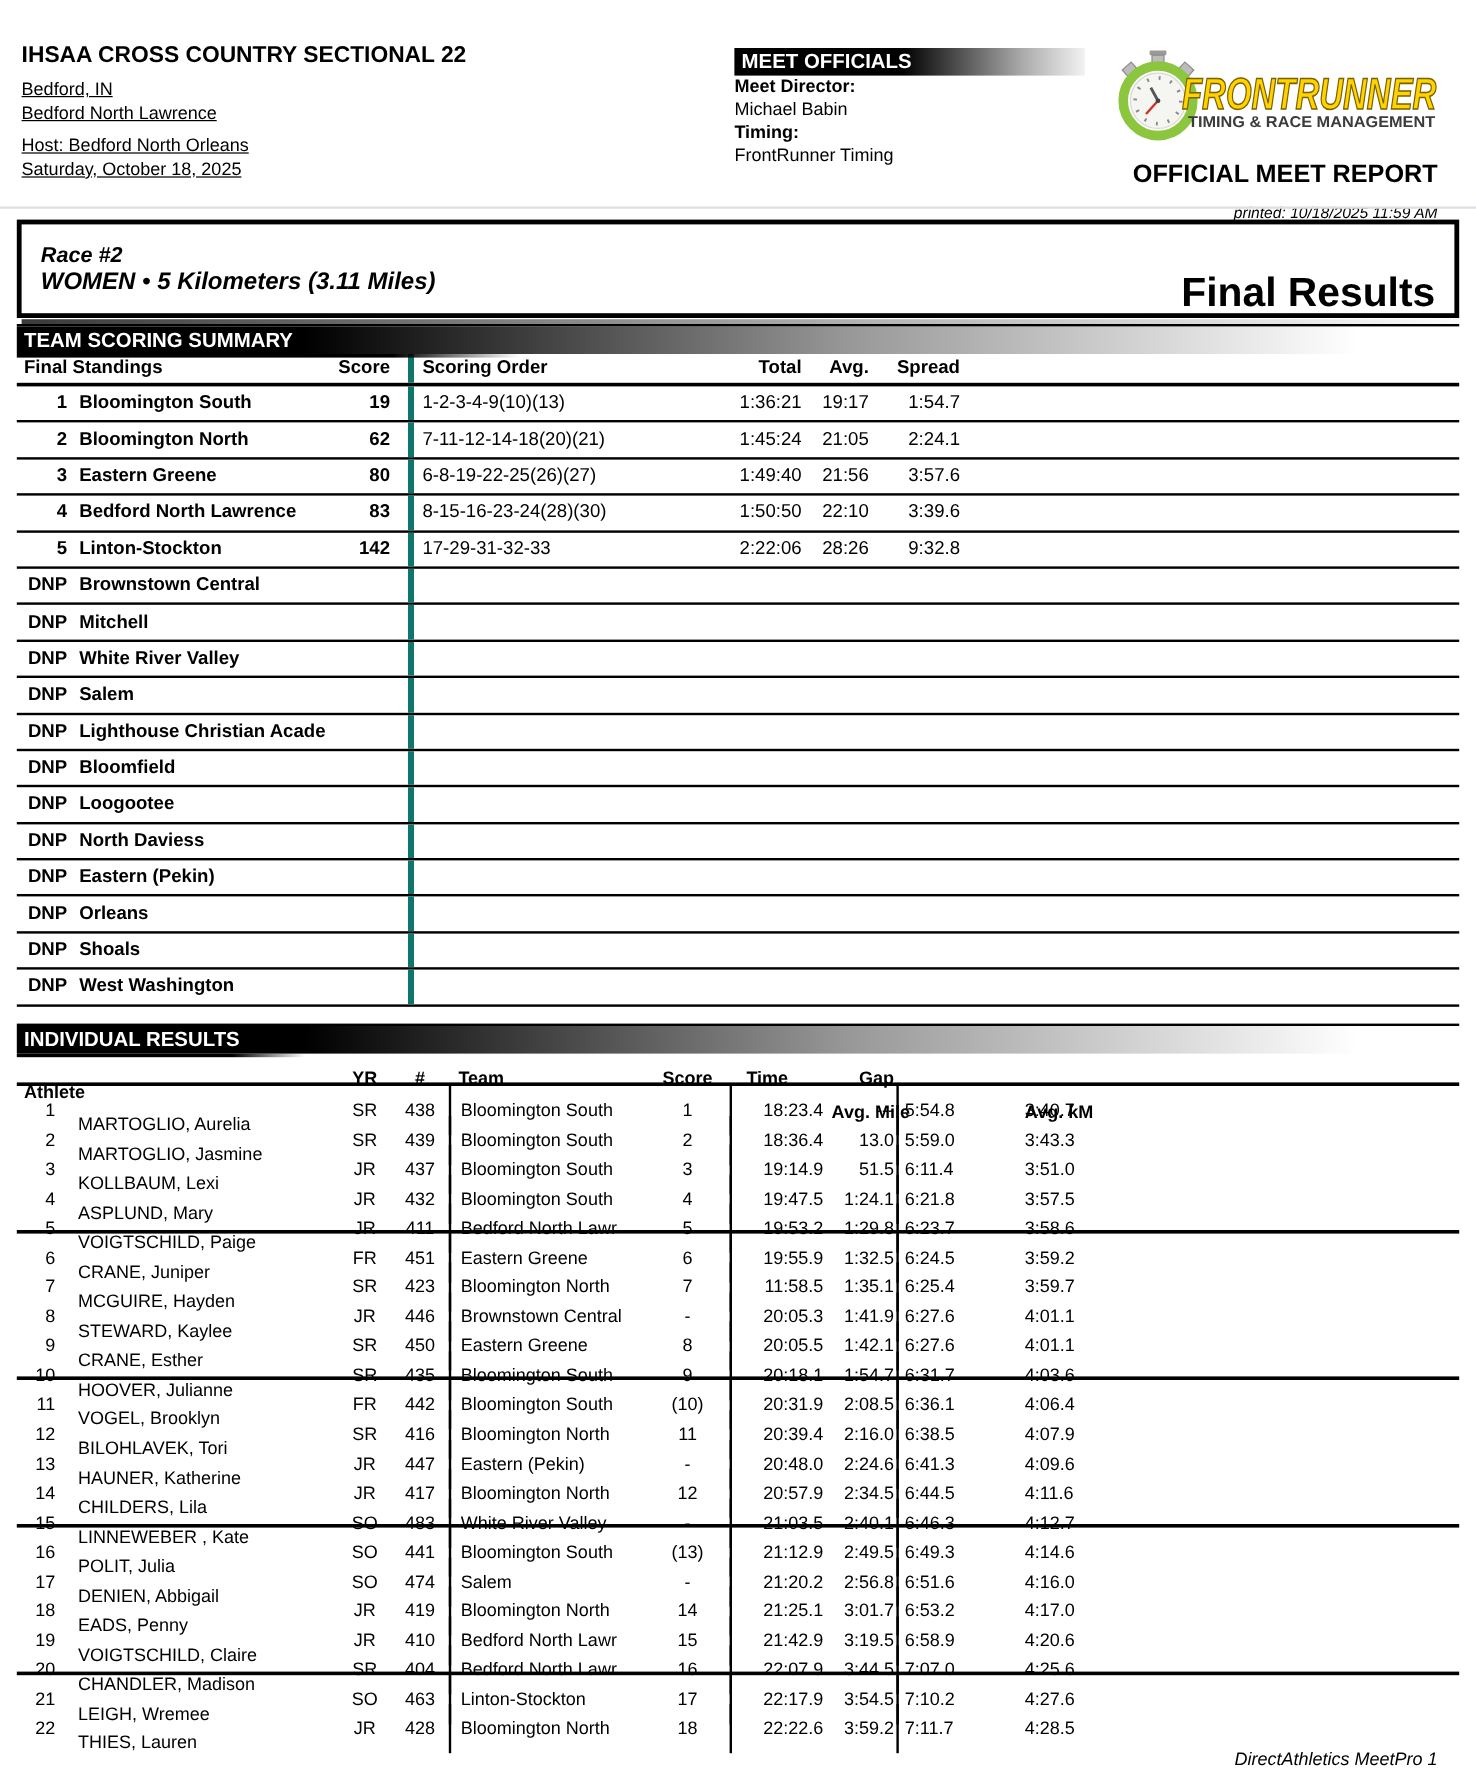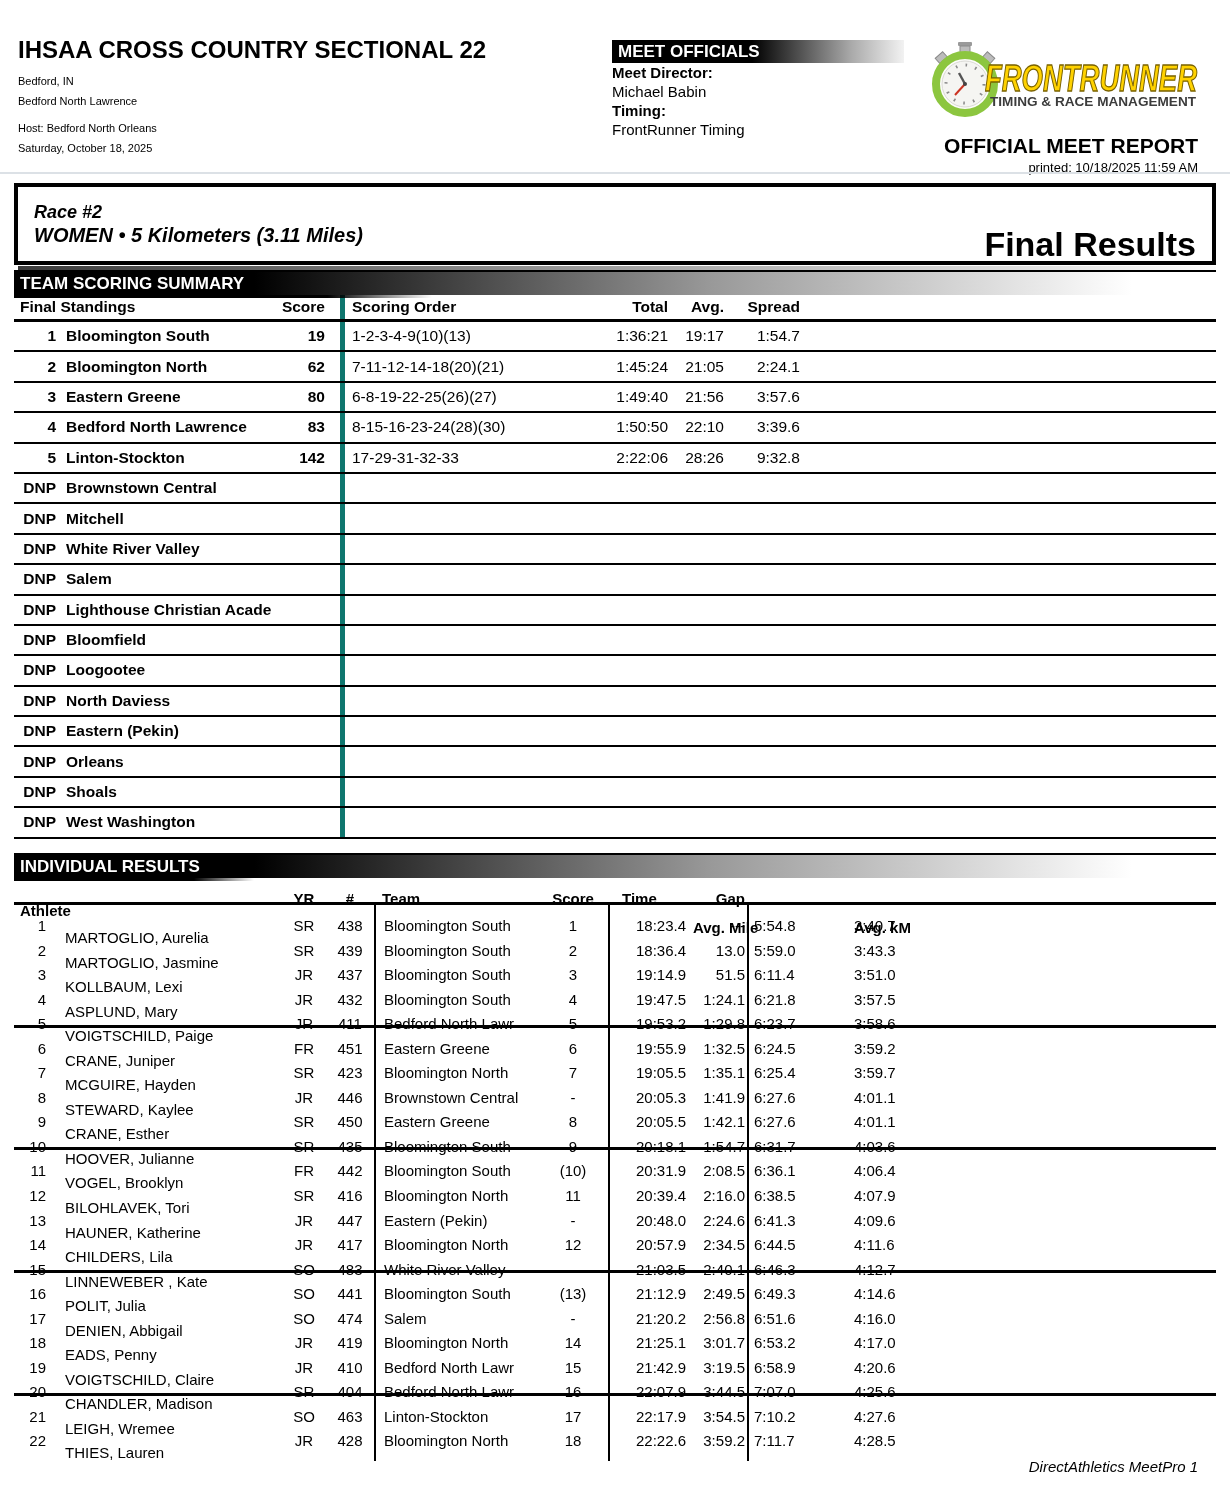--- a/index.html
+++ b/index.html
@@ -1,35 +1,35 @@
 <!DOCTYPE html>
 <html><head>
 <meta charset="utf-8">
 <style>
   html,body{margin:0;padding:0;background:#fff;}
   .page{position:relative;width:1230px;height:1493px;background:#fff;overflow:hidden;
         font-family:"Liberation Sans",sans-serif;color:#000;}
 
   
   .hdr-left{position:absolute;left:18px;top:36px;}
-  .hdr-title{font-size:24px;font-weight:bold;letter-spacing:0;margin-bottom:7px;}
-  .hdr-line{font-size:11px;line-height:20px;}
+  .hdr-title{font-size:19px;font-weight:bold;letter-spacing:0;margin-bottom:7px;}
+  .hdr-line{font-size:15px;line-height:20px;text-decoration:underline;}
   .hdr-gap{margin-top:7px;}
 
   .officials{position:absolute;left:612px;top:40px;width:292px;}
   .off-bar{height:23px;line-height:23px;padding-left:6px;color:#fff;font-weight:bold;font-size:17px;
            background:linear-gradient(90deg,#000 0%,#000 48%,#aaa 82%,#f2f2f2 100%);}
   .off-line{font-size:15px;line-height:19px;}
   .off-label{font-weight:bold;}
 
   .logo{position:absolute;left:928px;top:38px;width:278px;height:86px;}
 
   .report{position:absolute;right:32px;top:134px;text-align:right;}
   .report-title{font-size:21px;font-weight:bold;}
-  .report-printed{font-size:13px;margin-top:2px;}
+  .report-printed{font-size:13px;margin-top:12px;font-style:italic;}
 
   .top-divider{position:absolute;left:0;top:172px;width:1230px;height:2px;background:#dce1e6;}
 
   
   .race-banner{position:absolute;left:14px;top:183px;width:1202px;height:82px;box-sizing:border-box;
                border:4px solid #000;display:flex;align-items:center;justify-content:space-between;
                padding:0 16px;}
   .race-left{font-style:italic;font-weight:bold;}
   .race-label{font-size:18px;line-height:22px;}
   .race-division{font-size:20px;line-height:24px;}
@@ -423,21 +423,21 @@
           <div class="cell ic-avgkm">3:59.2</div>
           <div class="cell c-fill"></div>
         </div>
         <div class="i-row">
           <div class="cell ic-place">7</div>
           <div class="cell ic-name">MCGUIRE, Hayden</div>
           <div class="cell ic-yr">SR</div>
           <div class="cell ic-num">423</div>
           <div class="cell ic-team">Bloomington North</div>
           <div class="cell ic-score">7</div>
-          <div class="cell ic-time">19:05.5</div>
+          <div class="cell ic-time">11:58.5</div>
           <div class="cell ic-gap">1:35.1</div>
           <div class="cell ic-avgmile">6:25.4</div>
           <div class="cell ic-avgkm">3:59.7</div>
           <div class="cell c-fill"></div>
         </div>
         <div class="i-row">
           <div class="cell ic-place">8</div>
           <div class="cell ic-name">STEWARD, Kaylee</div>
           <div class="cell ic-yr">JR</div>
           <div class="cell ic-num">446</div>

